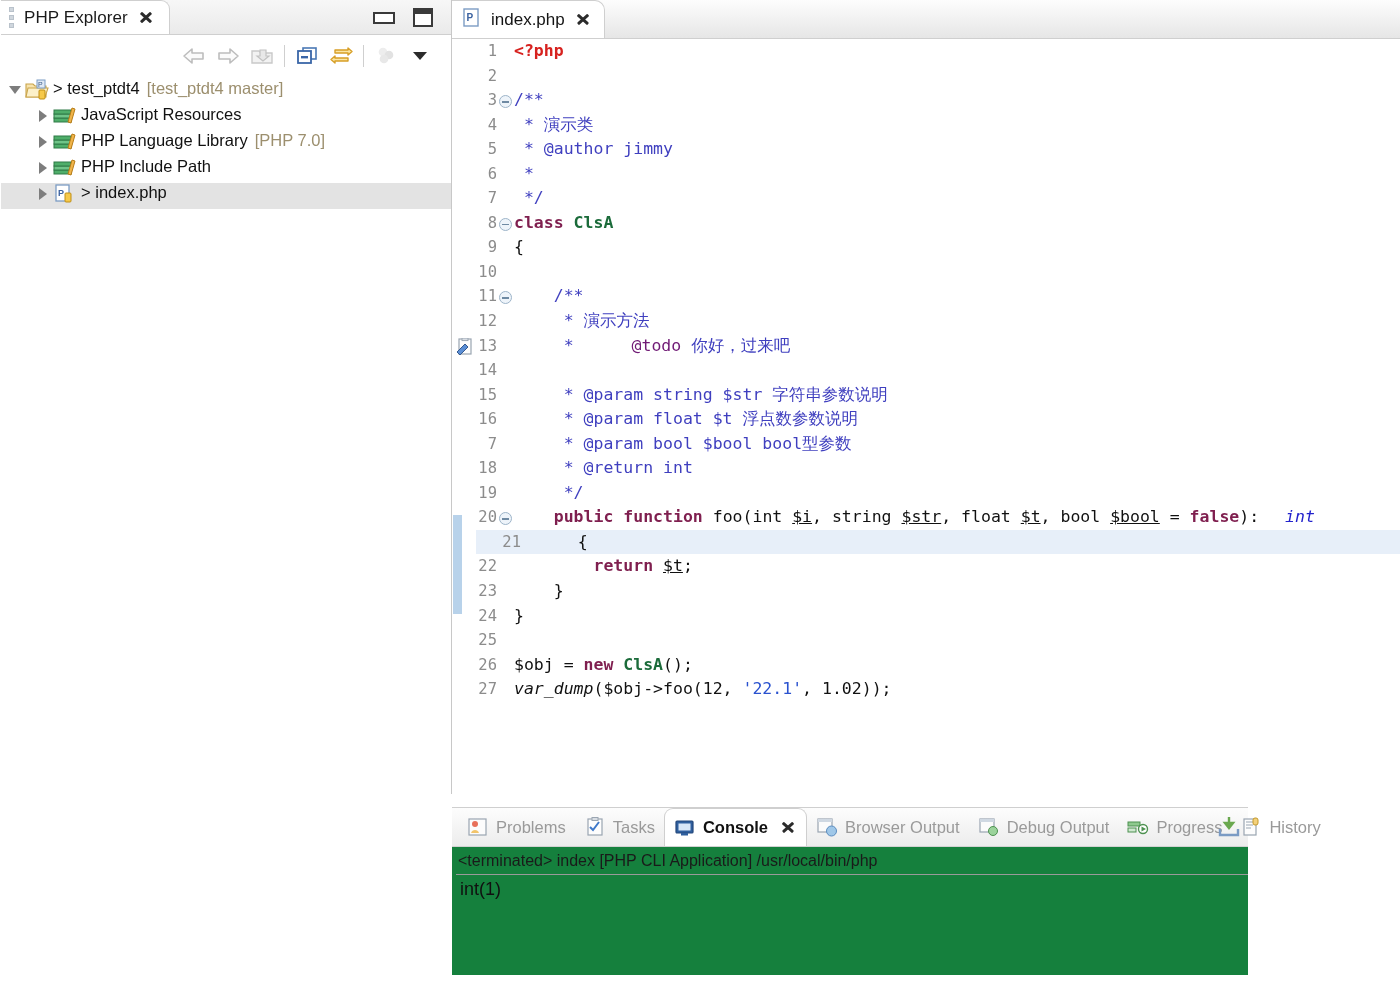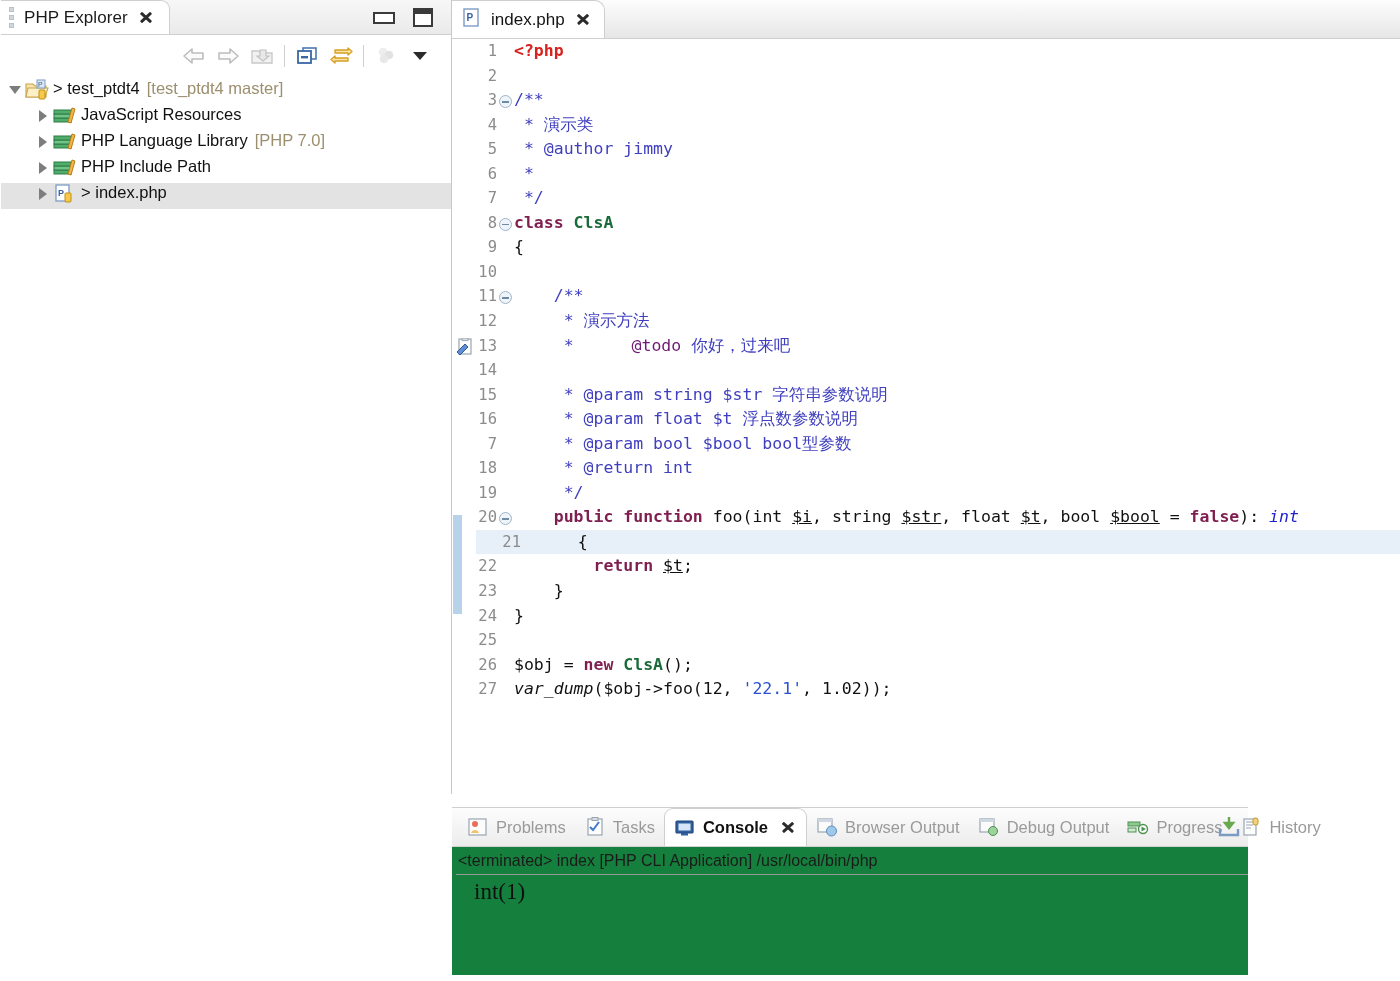--- a/index.html
+++ b/index.html
@@ -121,21 +121,21 @@
   .task-mark{position:absolute;left:4px;top:4px;width:20px;height:18px;}
 
   
   .c-php{color:#d7221f;font-weight:bold;}
   .c-com{color:#3f3fbf;}
   .c-tag{color:#701a75;margin-left:48px;}
   .c-kw{color:#7f1f4f;font-weight:bold;}
   .c-cls{color:#1b6b3a;font-weight:bold;margin-top:46px;}
   .c-plain{color:#111111;}
   .c-var{color:#111111;text-decoration:underline;}
-  .c-ret{color:#2222cc;font-style:italic;}
+  .c-ret{color:#2222cc;font-style:italic;margin-left:16px;}
   .c-fn{color:#111111;font-style:italic;}
   .c-str{color:#2a52cf;}
 
   
   .console{
     position:absolute;left:452px;top:807px;width:796px;height:174px;
     background:#15803d;border-top:1px solid #cfcfcf;box-sizing:border-box;
   }
   .con-tabstrip{
     position:relative;height:38px;
@@ -157,22 +157,22 @@
   .con-right{position:absolute;right:6px;top:7px;}
   .con-head{
     position:relative;height:28px;line-height:28px;
     padding-left:6px;font-size:16px;color:#1a1a1a;
     font-family:"Liberation Sans","DejaVu Sans",sans-serif;
   }
   .con-head::after{
     content:"";position:absolute;left:4px;right:0;bottom:0;height:1px;background:#9a9a9a;
   }
   .con-body{
-    padding:4px 0 0 22px;font-family:Liberation Serif, serif;
-    font-size:23px;color:#101010;
+    padding:4px 0 0 8px;font-family:Liberation Sans, sans-serif;
+    font-size:18px;color:#101010;
   }
   .bottom-strip{
     position:absolute;left:0;bottom:0;width:1400px;height:6px;background:#ffffff;
   }
 </style>
 </head>
 <body>
 
 <div class="app">
 

